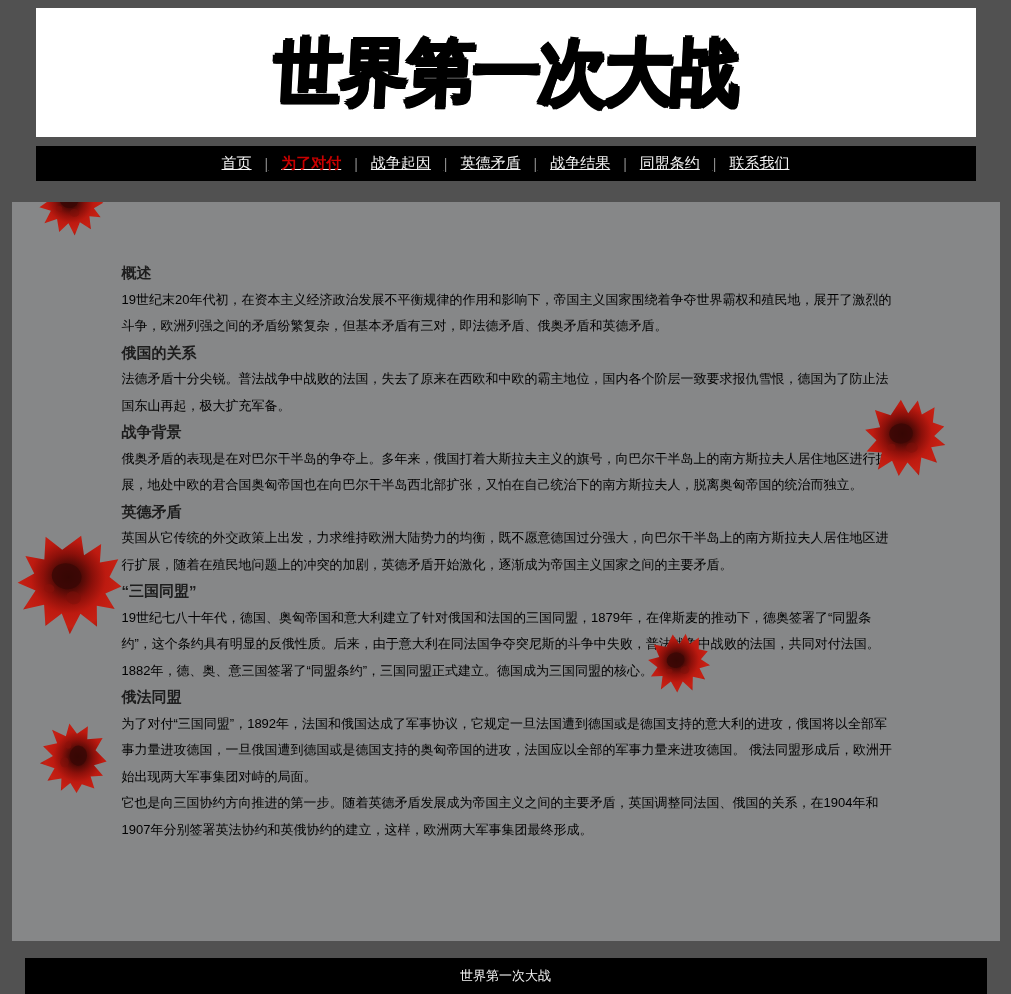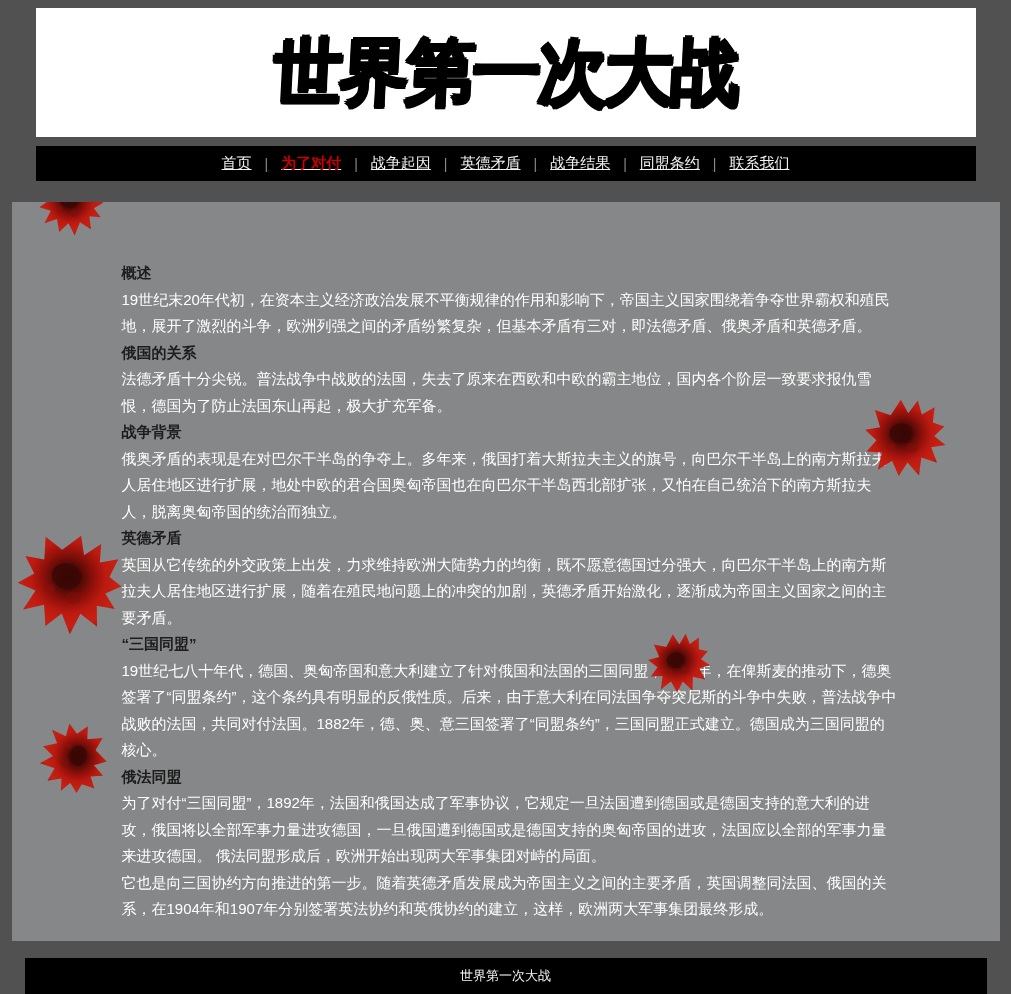--- a/index.html
+++ b/index.html
@@ -80,23 +80,23 @@
     position: relative;
     z-index: 1;
   }
   .section-heading {
     font-size: 15px;
     line-height: 26.5px;
     font-weight: bold;
     color: #1d1d1d;
   }
   .section-text {
-    font-size: 15px;
+    font-size: 13px;
     line-height: 26.5px;
-    color: #ffffff;
+    color: #000000;
   }
 
   
   .splat {
     position: absolute;
     z-index: 2;
     pointer-events: none;
   }
   .splat-1 { left: 23px;  top: -30px; width: 72px;  height: 66px;  transform: rotate(8deg); }
   .splat-2 { left: 848px; top: 195px; width: 90px;  height: 84px;  transform: rotate(-6deg); }

